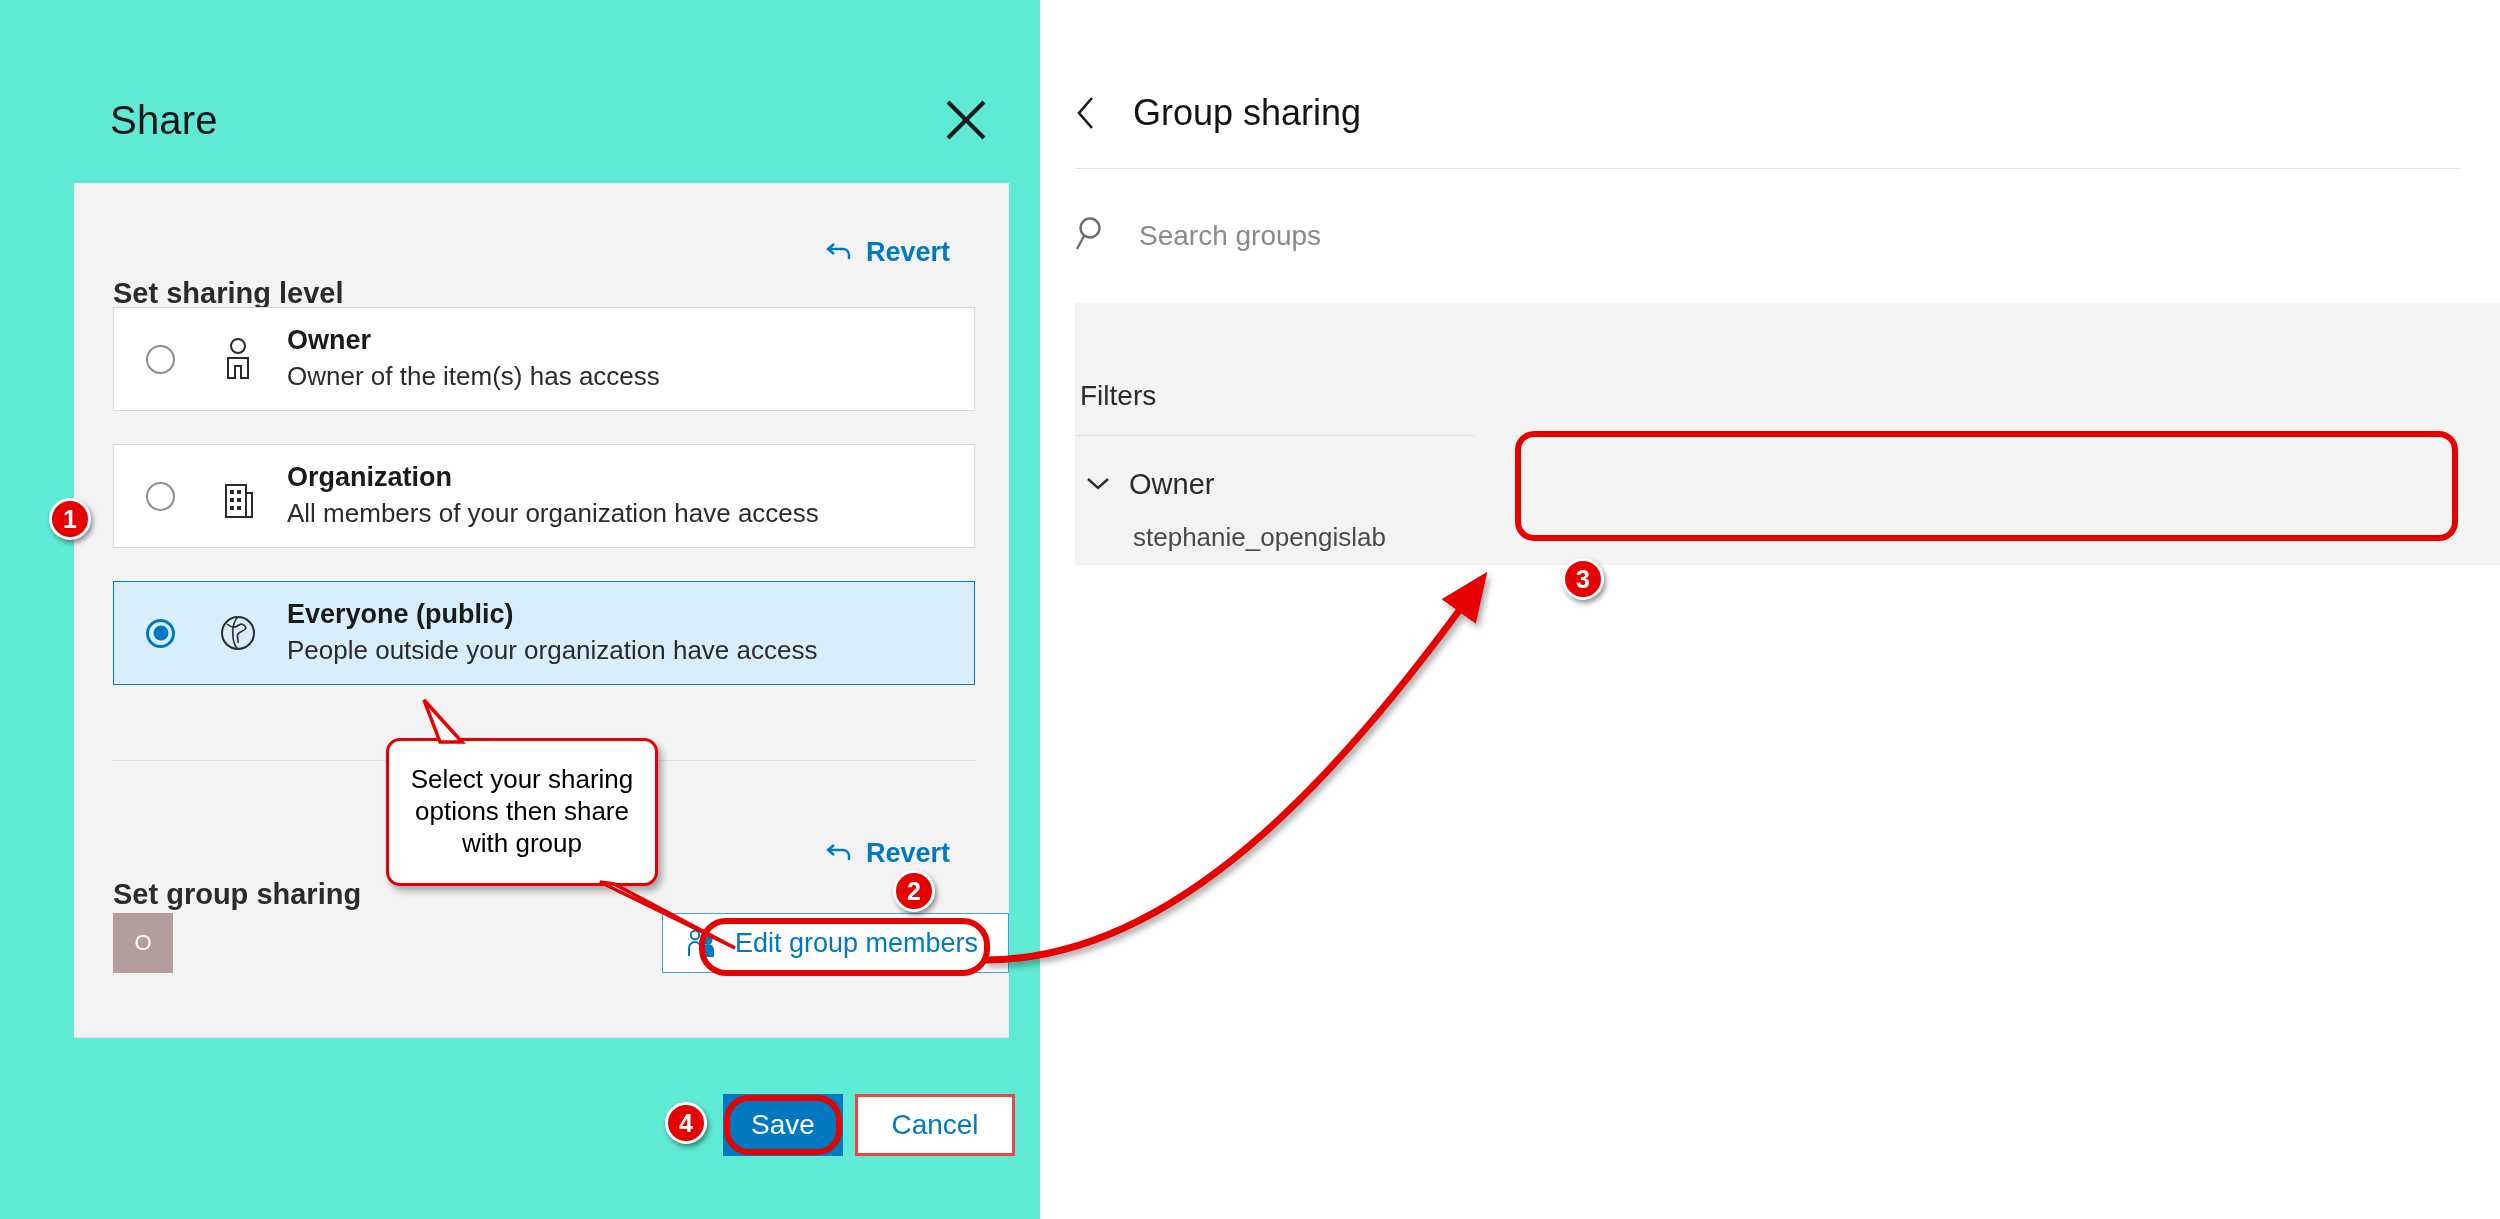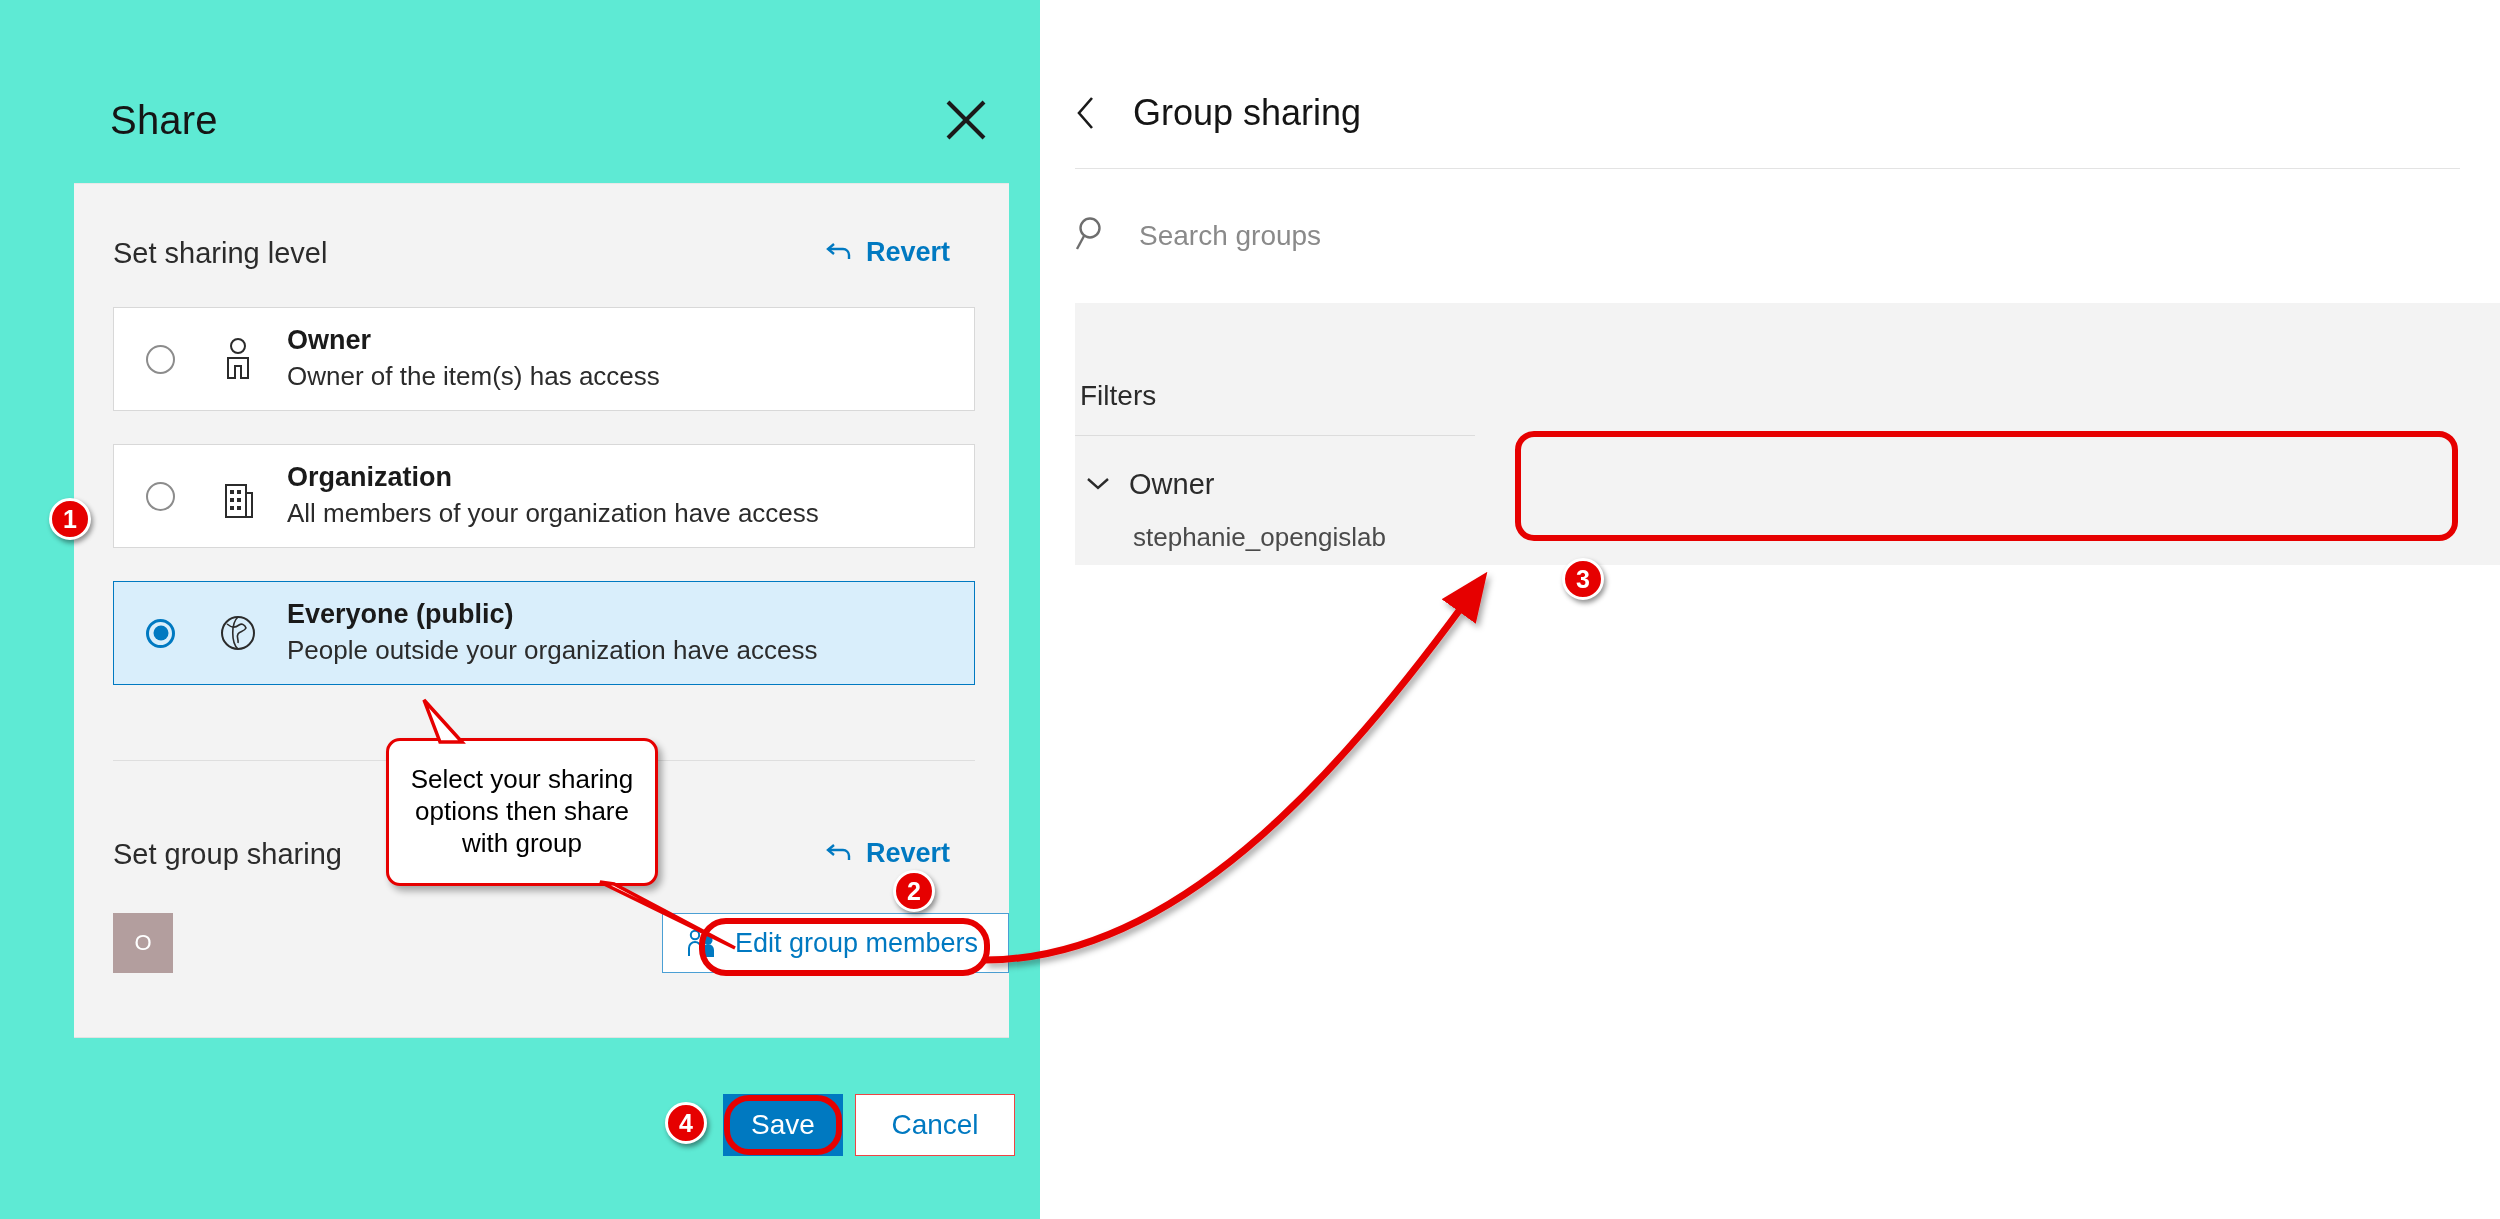--- a/index.html
+++ b/index.html
@@ -24,21 +24,21 @@
     cursor: pointer;
   }
   .close-btn svg { display: block; }
 
   .grey-card {
     position: absolute; left: 74px; top: 183px; width: 935px; height: 855px;
     background: #f3f3f3; border-top: 1px solid #e8e8e8; border-bottom: 1px solid #e2e2e2;
   }
 
   .section-head {
-    position: absolute; font-size: 29px; color: #2b2b2b; font-weight: 400;
+    position: absolute; font-size: 29px; color: #2b2b2b; font-weight: 700; margin-top: 40px;
   }
   .head-sharing { left: 113px; top: 237px; }
   .head-group  { left: 113px; top: 838px; }
 
   .revert {
     position: absolute; display: flex; align-items: center; gap: 13px;
     color: #0079c1; font-size: 27px; cursor: pointer; font-weight: bold;
   }
   .revert-1 { left: 825px; top: 237px; }
   .revert-2 { left: 825px; top: 838px; }
@@ -87,21 +87,21 @@
   }
   .edit-group-btn .egs-icon { margin-left: 22px; flex:none; display:flex; }
   .edit-group-btn .egs-label { margin-left: 16px; font-size: 27px; color: #0079c1; }
 
   
   .btn {
     position: absolute; height: 62px; display: flex; align-items: center; justify-content: center;
     font-size: 28px; cursor: pointer;
   }
   .btn-save   { left: 723px; top: 1094px; width: 120px; background: #0079c1; color: #fff; border: 1px solid #0079c1; text-align: right; }
-  .btn-cancel { left: 855px; top: 1094px; width: 160px; background: #fff; color: #0079c1; border: 1px solid #ef4444; }
+  .btn-cancel { left: 855px; top: 1094px; width: 160px; background: #fff; color: #0079c1; border: 3px solid #ef4444; }
 
   
   .group-panel { position: absolute; left: 1075px; top: 0; width: 1425px; height: 1219px; background:#fff; }
 
   .gp-head { position: absolute; left: 0px; top: 92px; display:flex; align-items:center; gap: 36px; }
   .gp-head .chev { display:flex; }
   .gp-head .t { font-size: 36px; color: #151515; }
 
   .gp-rule { position: absolute; left: 0; top: 168px; width: 1385px; height: 1px; background: #e3e3e3; }
 

